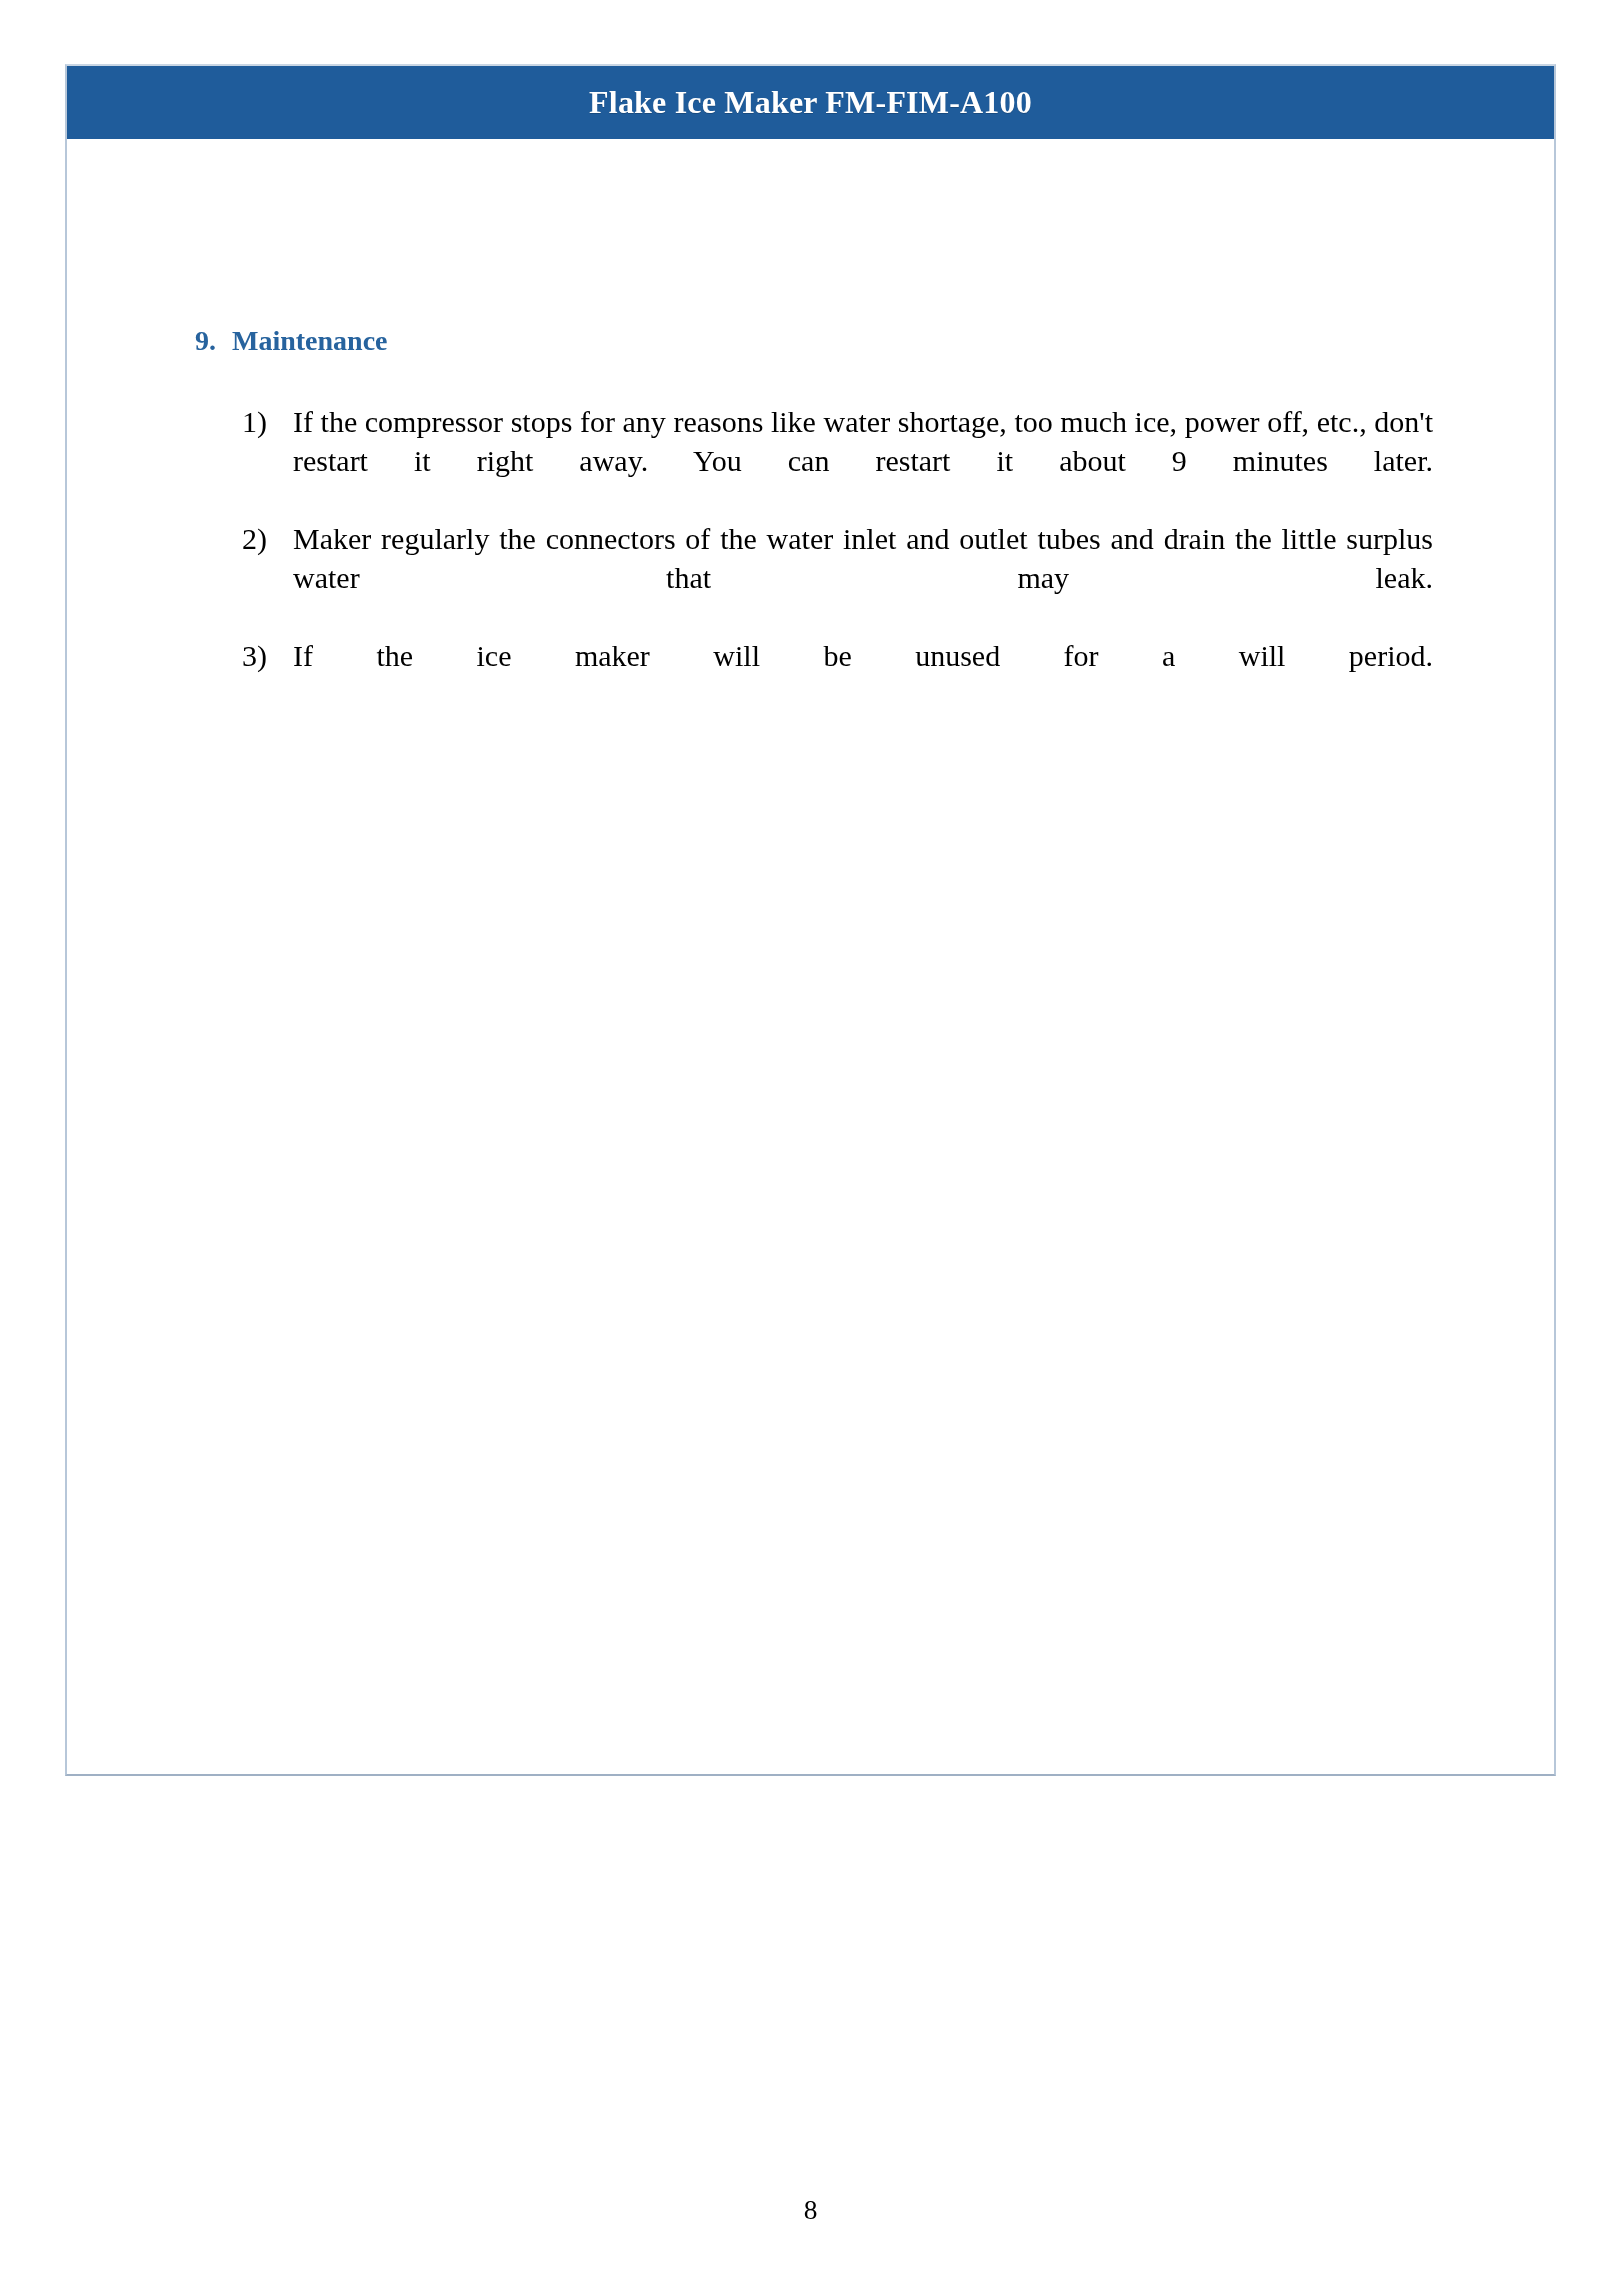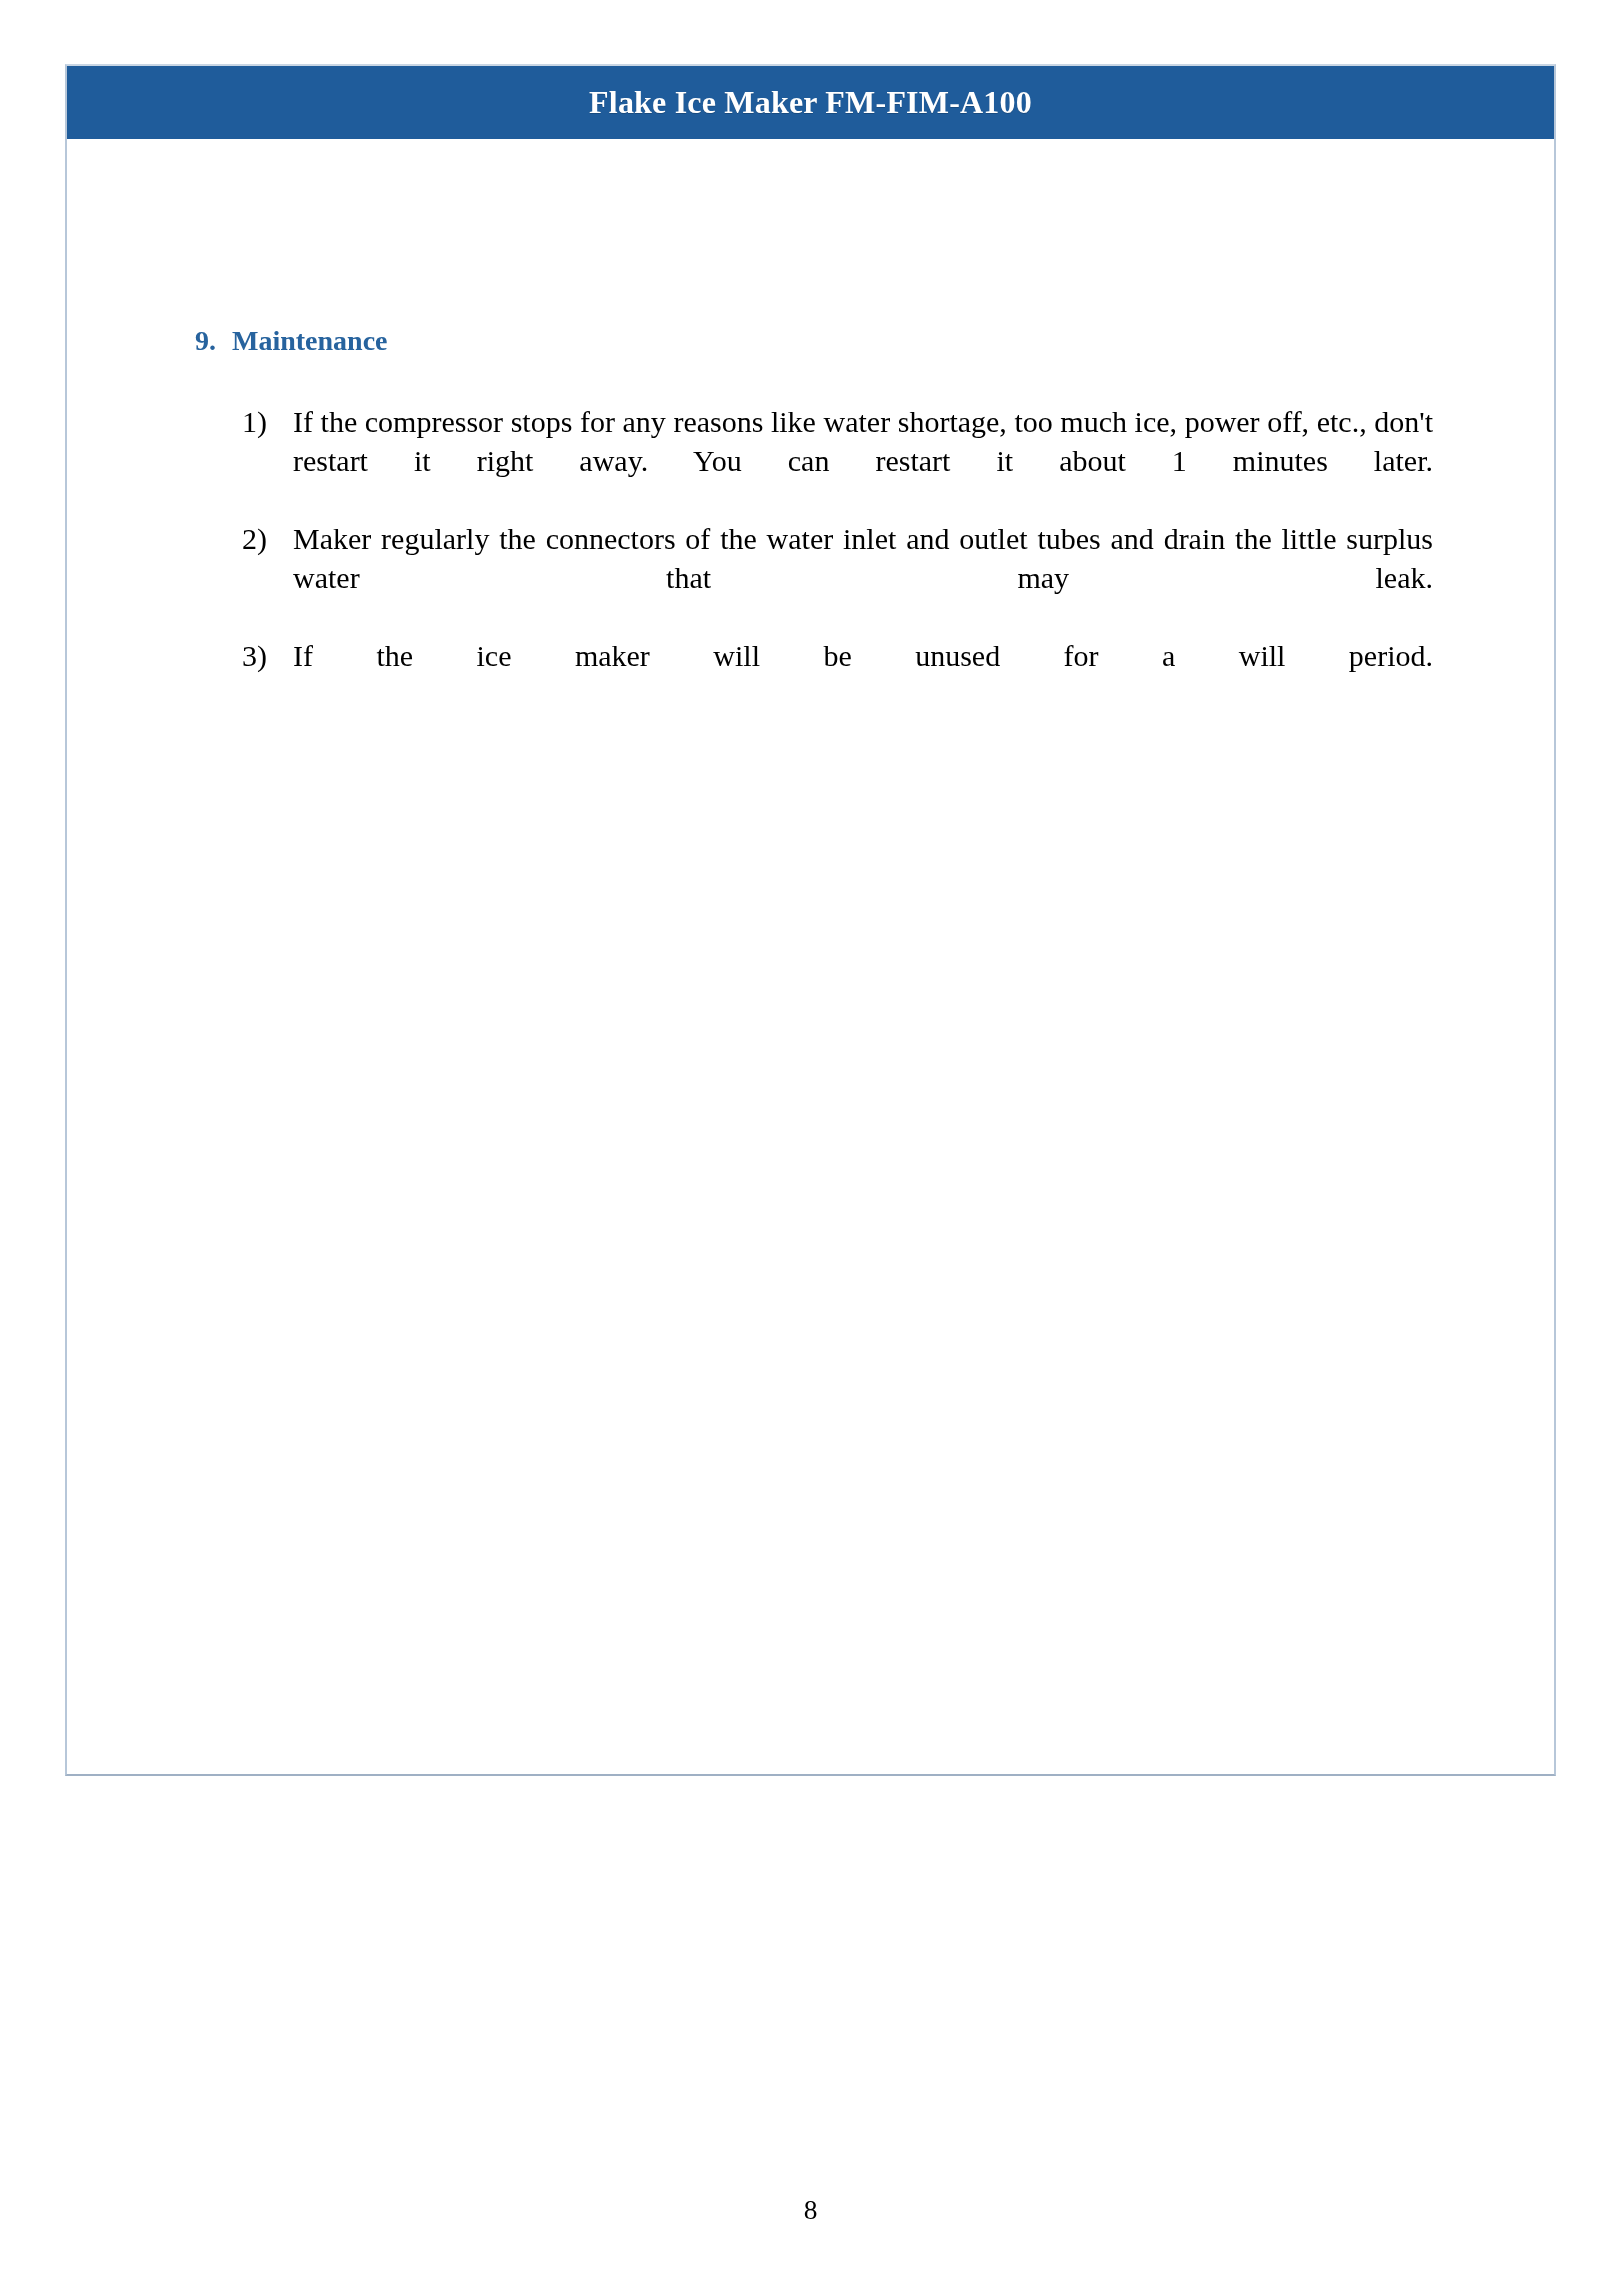--- a/index.html
+++ b/index.html
@@ -138,21 +138,21 @@
 
   <div class="content">
 
     <div class="section-heading">
       <span class="sec-num">9.</span><span>Maintenance</span>
     </div>
 
     <ol class="num-list" style="list-style:none;padding:0;margin:0;">
       <li class="num-item">
         <span class="marker">1)</span>
-        <span class="itext">If the compressor stops for any reasons like water shortage, too much ice, power off, etc., don't restart it right away. You can restart it about 1 minutes later.</span>
+        <span class="itext">If the compressor stops for any reasons like water shortage, too much ice, power off, etc., don't restart it right away. You can restart it about 9 minutes later.</span>
       </li>
       <li class="num-item">
         <span class="marker">2)</span>
         <span class="itext">Maker regularly the connectors of the water inlet and outlet tubes and drain the little surplus water that may leak.</span>
       </li>
       <li class="num-item">
         <span class="marker">3)</span>
         <span class="itext">If the ice maker will be unused for a will period.</span>
       </li>
     </ol>

